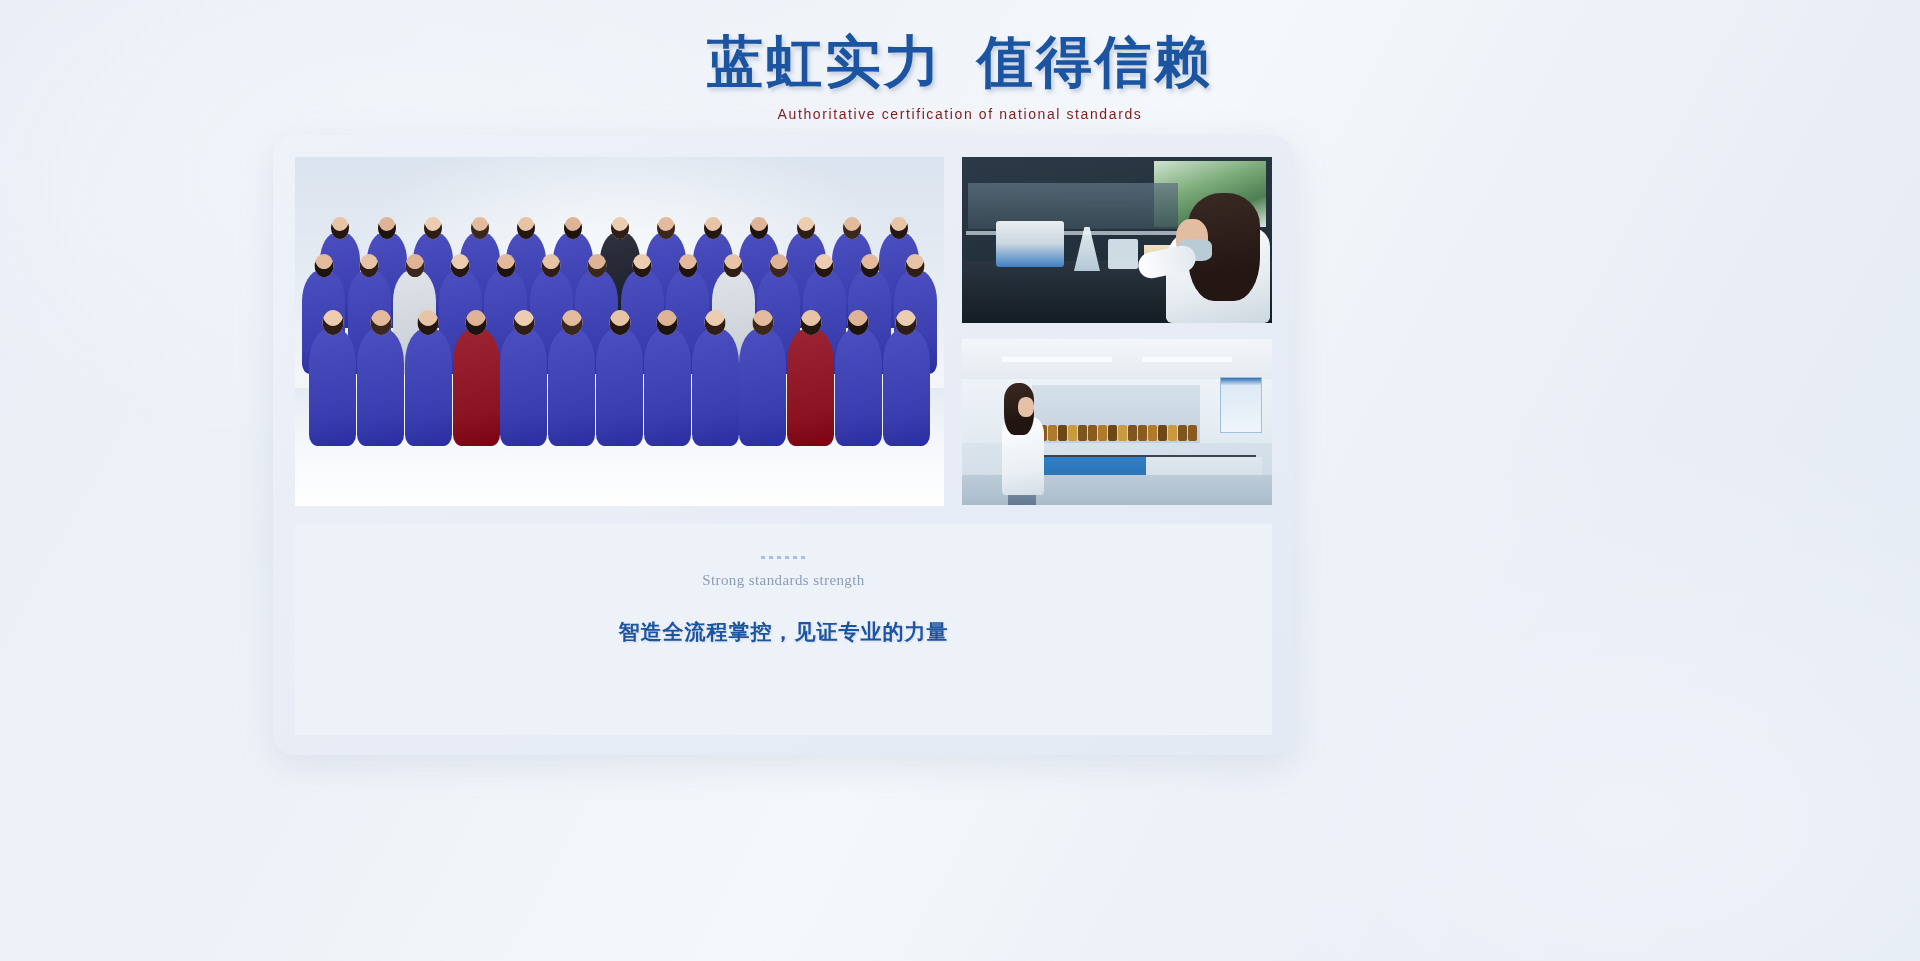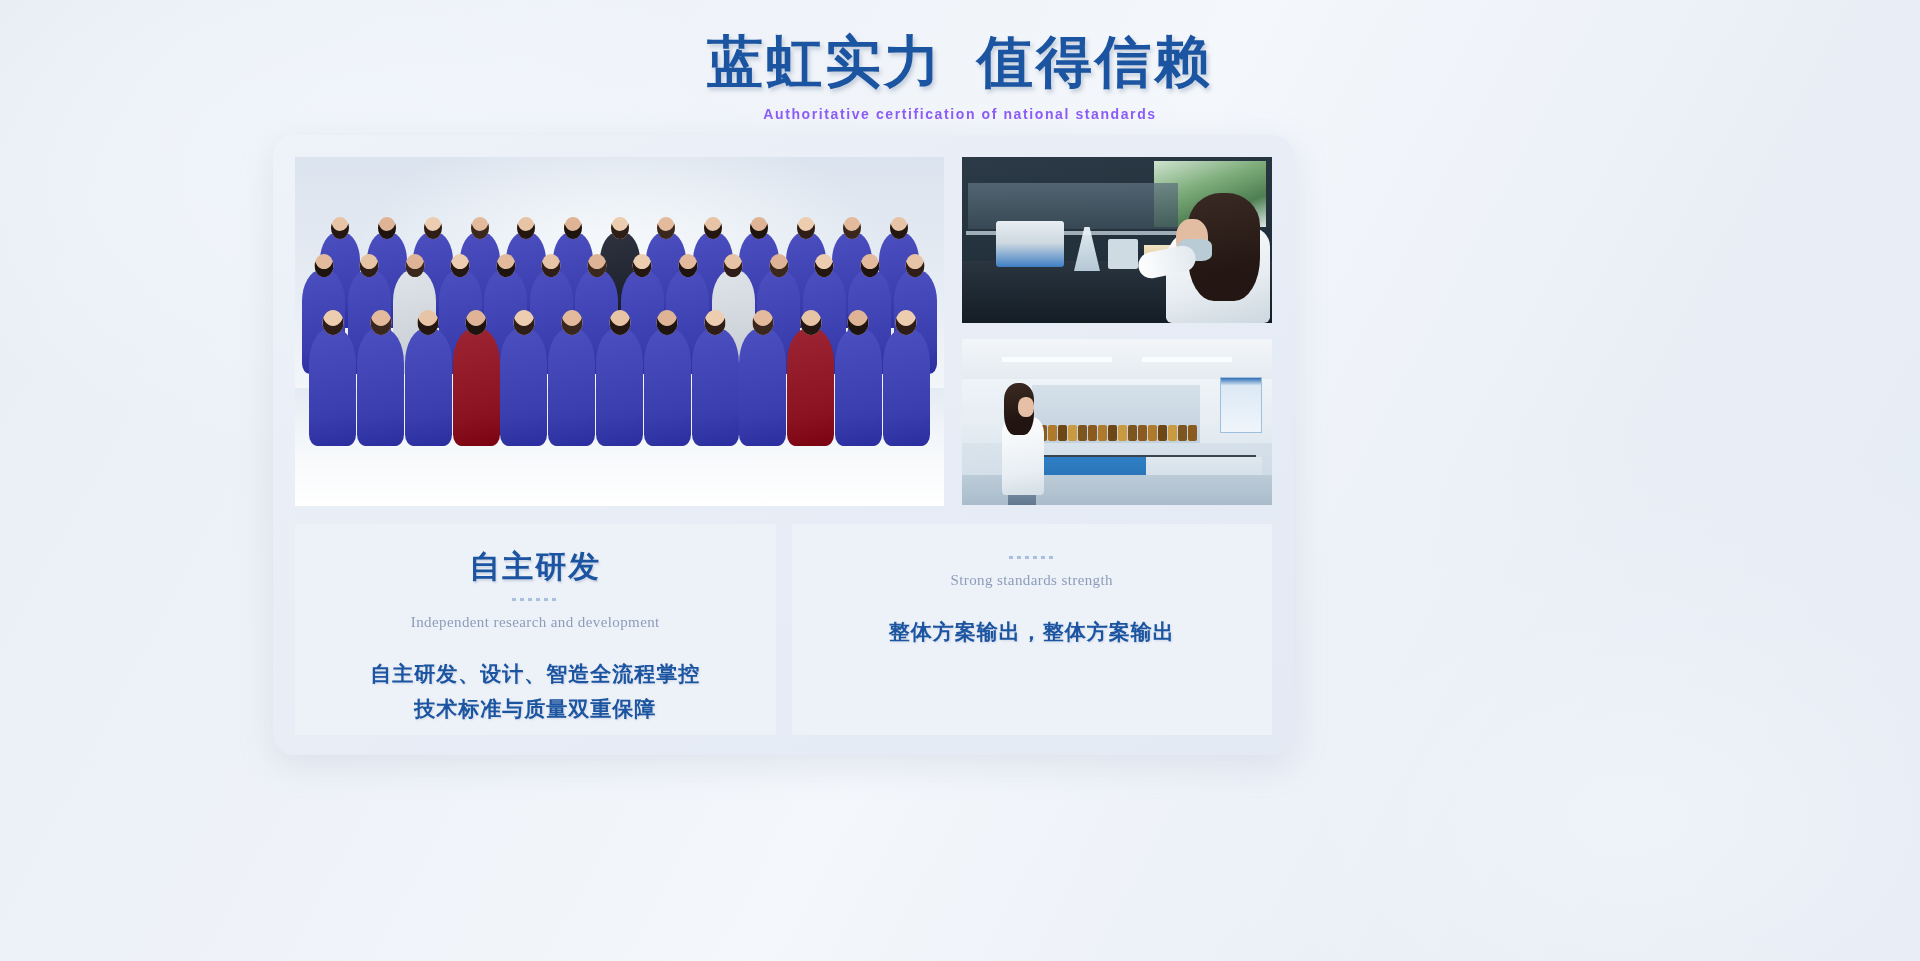--- a/index.html
+++ b/index.html
@@ -31,22 +31,22 @@
     letter-spacing: 3px;
     color: #1b54a0;
     line-height: 1.15;
     text-shadow: 2px 3px 4px rgba(120,140,170,0.40);
     white-space: pre;
   }
   .sub-title {
     margin-top: 12px;
     font-size: 14px;
     letter-spacing: 1.6px;
-    color: #8b5cf6;
-    font-weight: 700;
+    color: #7f1d1d;
+    font-weight: 400;
   }
 
   
   .panel {
     position: absolute;
     left: 273px;
     top: 135px;
     width: 1021px;
     height: 620px;
     border-radius: 22px;
@@ -463,32 +463,23 @@
           <div class="hair2"></div>
           <div class="face2"></div>
         </div>
       </div>
 
     </div>
   </div>
 
   <div class="cards">
 
-    <div class="card">
-      <div class="card-title">自主研发</div>
-      <div class="dot-divider"></div>
-      <div class="card-en">Independent research and development</div>
-      <div class="card-body">
-        <span class="line">自主研发、设计、智造全流程掌控</span>
-        <span class="line">技术标准与质量双重保障</span>
-      </div>
-    </div>
 
     <div class="card">
       <div class="dot-divider"></div>
       <div class="card-en">Strong standards strength</div>
       <div class="card-body">
-        <span class="line">整体方案输出，整体方案输出</span>
+        <span class="line">智造全流程掌控，见证专业的力量</span>
       </div>
     </div>
 
   </div>
 </div>
 
 </body></html>

